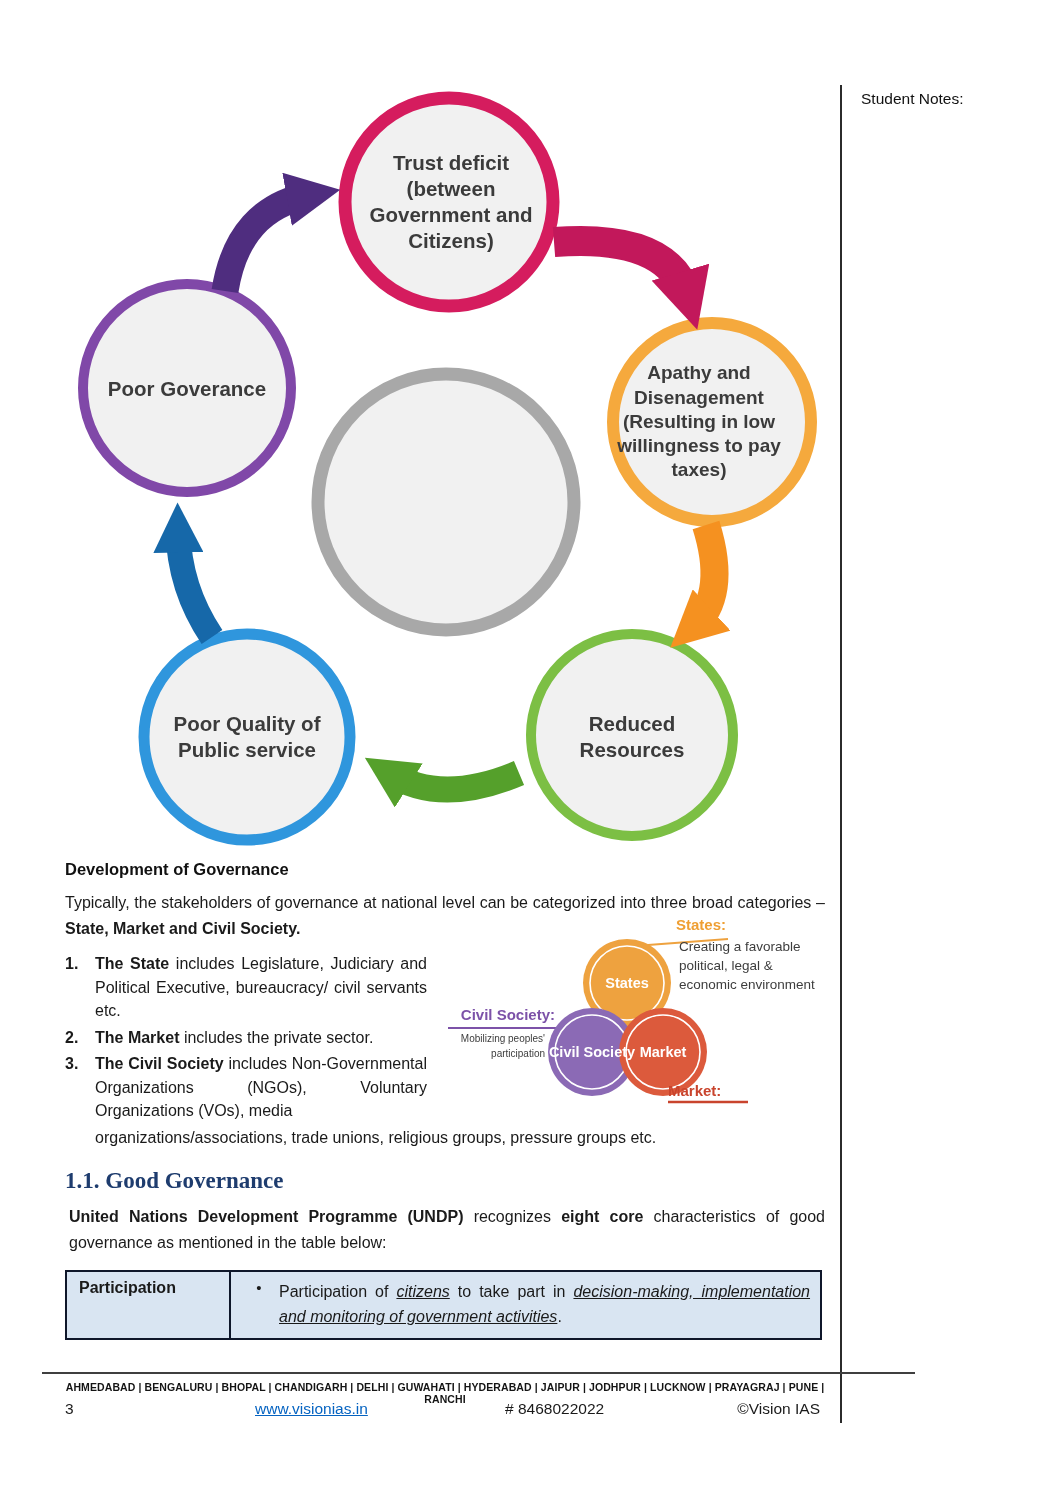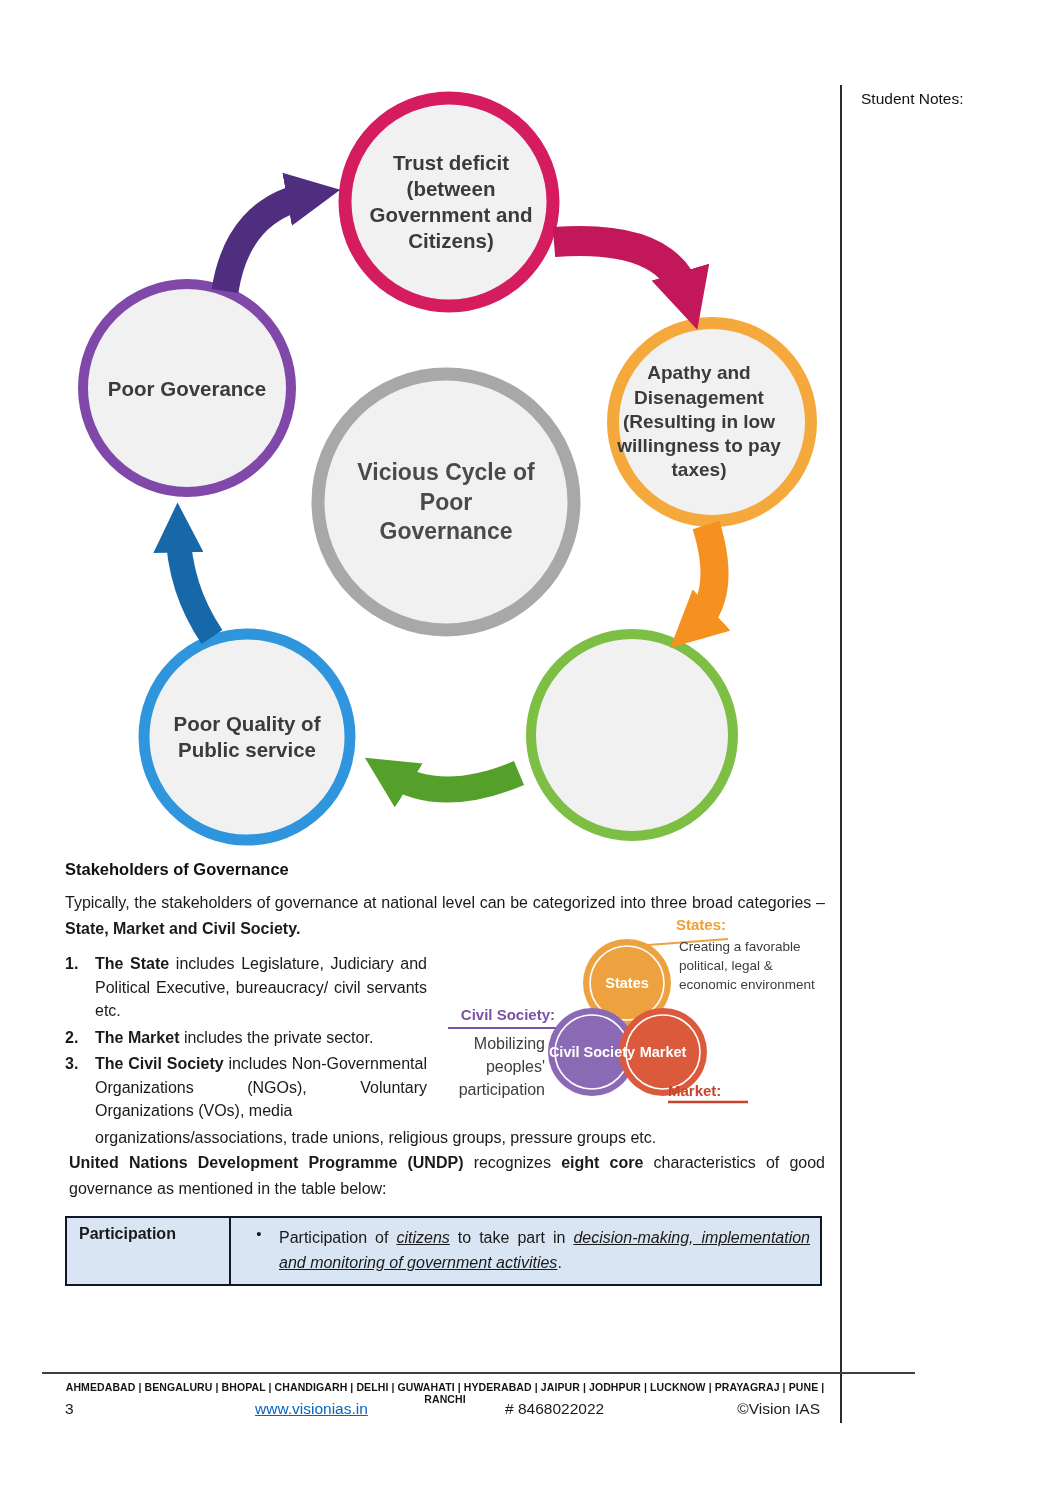--- a/index.html
+++ b/index.html
@@ -48,21 +48,21 @@
   .def-in .bullet{flex:none;width:40px;text-align:center;font-size:15px;}
   .def-in .def-text{flex:1;line-height:25px;text-align:justify;padding-right:2px;}
 
   
   .venn{position:absolute;left:425px;top:912px;width:400px;height:214px;}
   .venn svg{position:absolute;left:0;top:0;}
   .venn-label{position:absolute;font-weight:700;font-size:15px;}
   .vl-states{left:251px;top:4px;color:#ef9f33;}
   .vd-states{position:absolute;left:254px;top:26px;width:150px;font-size:13.5px;line-height:1.4;color:#3d3d3d;}
   .vl-cs{left:18px;top:94px;width:112px;text-align:right;color:#7c52a8;}
-  .vd-cs{position:absolute;left:3px;top:120px;width:117px;text-align:right;font-size:16px;line-height:1.45;color:#3d3d3d;}
+  .vd-cs{position:absolute;left:3px;top:120px;width:117px;text-align:right;font-size:10px;line-height:1.45;color:#3d3d3d;}
   .vl-market{left:243px;top:170px;color:#c9442d;}
   .venn-circle-text{position:absolute;display:flex;align-items:center;justify-content:center;text-align:center;
     color:#fff;font-weight:700;font-size:14.5px;line-height:1.15;}
   .vt-states{left:157px;top:56px;width:90px;height:30px;}
   .vt-cs{left:122px;top:123px;width:90px;height:34px;}
   .vt-market{left:193px;top:126px;width:90px;height:28px;}
 
   
   .footer-line{position:absolute;left:42px;top:1372px;width:873px;height:2px;background:#3f3f3f;}
   .cities{position:absolute;left:50px;top:1381px;width:790px;text-align:center;font-size:10.5px;font-weight:700;color:#141414;letter-spacing:0.1px;}
@@ -105,23 +105,23 @@
     <circle cx="202" cy="662" r="103" fill="#f1f1f1" stroke-width="11" stroke="#2f96dd"></circle>
     <circle cx="142" cy="313" r="104" fill="#f1f1f1" stroke-width="10" stroke="#8048a8"></circle>
 
     <path d="M 180 216 Q 193 133 266 120" fill="none" stroke-width="27" marker-end="url(#ah4)" stroke="#4f2d7f"></path>
     <path d="M 509 167 Q 624 158 643 223" fill="none" stroke-width="30" marker-end="url(#ah0)" stroke="#c2185b"></path>
     <path d="M 661 450 Q 683 520 648 552" fill="none" stroke-width="28" marker-end="url(#ah1)" stroke="#f59120"></path>
     <path d="M 474 698 Q 396 731 344 698" fill="none" stroke-width="26" marker-end="url(#ah2)" stroke="#55a02b"></path>
     <path d="M 167 562 Q 134 513 133 455" fill="none" stroke-width="25" marker-end="url(#ah3)" stroke="#1668a9"></path>
   </svg>
 
-  <div class="node-label nl-center">Vicious Cycle of Poor Governance</div>
   <div class="node-label nl-trust">Trust deficit (between Government and Citizens)</div>
   <div class="node-label nl-apathy">Apathy and Disenagement (Resulting in low willingness to pay taxes)</div>
+  <div class="node-label nl-reduced">Reduced Resources</div>
   <div class="node-label nl-poorq">Poor Quality of Public service</div>
   <div class="node-label nl-poorgov">Poor Goverance</div>
 </div>
 
 <div class="venn">
   <svg width="400" height="214" viewBox="0 0 400 214">
     <line x1="223" y1="33" x2="303" y2="27" stroke-width="2" stroke="#eea23f"></line>
     <line x1="23" y1="116" x2="140" y2="116" stroke-width="2" stroke="#7c52a8"></line>
     <line x1="243" y1="190" x2="323" y2="190" stroke-width="2.5" stroke="#c9442d"></line>
     <circle cx="202" cy="71" r="44" fill="#eea23f"></circle>
@@ -135,39 +135,40 @@
   <div class="venn-circle-text vt-cs">Civil Society</div>
   <div class="venn-circle-text vt-market">Market</div>
   <div class="venn-label vl-states">States:</div>
   <div class="vd-states">Creating a favorable political, legal &amp; economic environment</div>
   <div class="venn-label vl-cs">Civil Society:</div>
   <div class="vd-cs">Mobilizing peoples' participation</div>
   <div class="venn-label vl-market">Market:</div>
 </div>
 
 <div class="content">
-  <div class="stake-heading">Stakeholders of Governance</div>
+  <div class="stake-heading">Development of Governance</div>
   <p class="intro"><span class="">Typically, the stakeholders of governance at national level can be categorized into three broad categories – </span><span class="rb ">State, Market and Civil Society.</span></p>
 
   <div class="stake-list">
     <div class="stake-item">
       <span class="num">1.</span>
       <span class="ibody"><span class="rb ">The State</span><span class=""> includes Legislature, Judiciary and Political Executive, bureaucracy/ civil servants etc.</span></span>
     </div>
     <div class="stake-item">
       <span class="num">2.</span>
       <span class="ibody"><span class="rb ">The Market</span><span class=""> includes the private sector.</span></span>
     </div>
     <div class="stake-item">
       <span class="num">3.</span>
       <span class="ibody"><span class="rb ">The Civil Society</span><span class=""> includes Non-Governmental Organizations (NGOs), Voluntary Organizations (VOs), media</span></span>
     </div>
   </div>
   <p class="list-tail">organizations/associations, trade unions, religious groups, pressure groups etc.</p>
 
+  <h2 class="gg-heading">1.1. Good Governance</h2>
   <p class="undp-para"><span class="rb ">United Nations Development Programme (UNDP)</span><span class=""> recognizes </span><span class="rb ">eight core</span><span class=""> characteristics of good governance as mentioned in the table below:</span></p>
 
   <table class="undp">
     <tbody>
         <tr>
       <td class="term">Participation</td>
       <td class="def">
         <div class="def-in">
           <span class="bullet">•</span>
           <span class="def-text"><span class="">Participation of </span><span class="ri">citizens</span><span class=""> to take part in </span><span class="ri">decision-making, implementation and monitoring of government activities</span><span class="">.</span></span>

